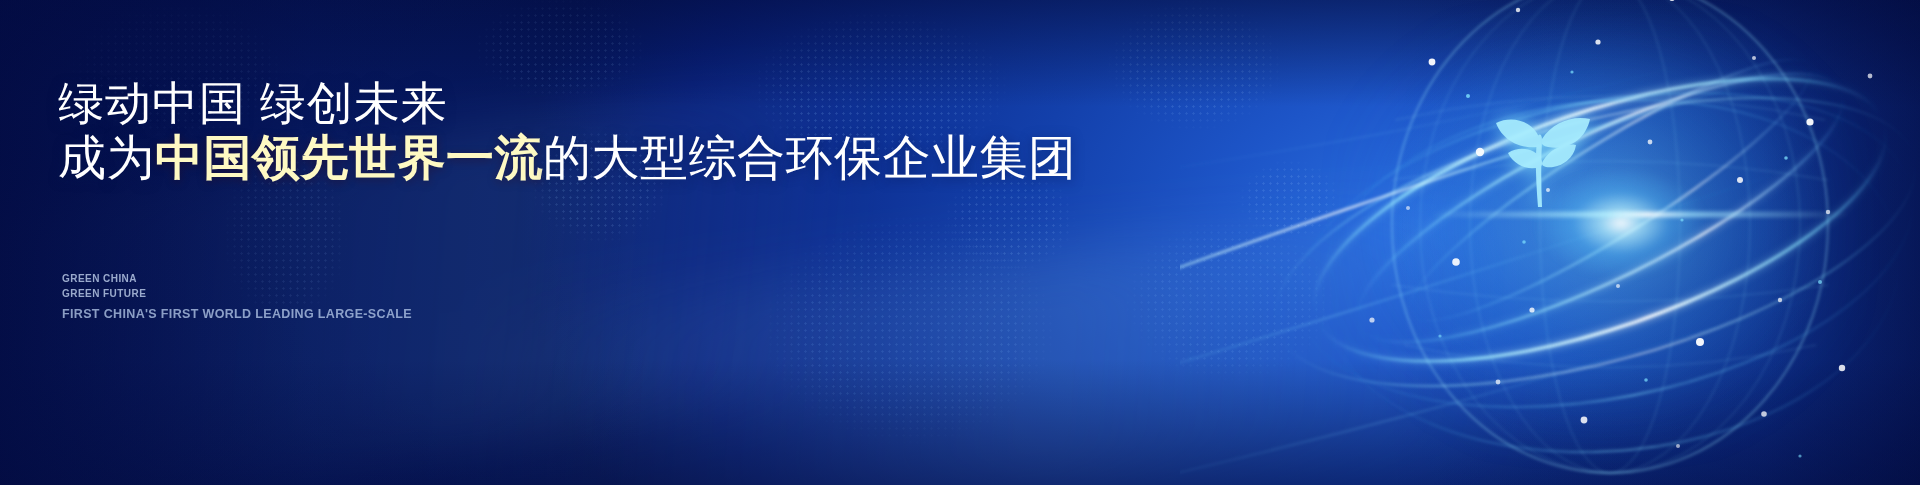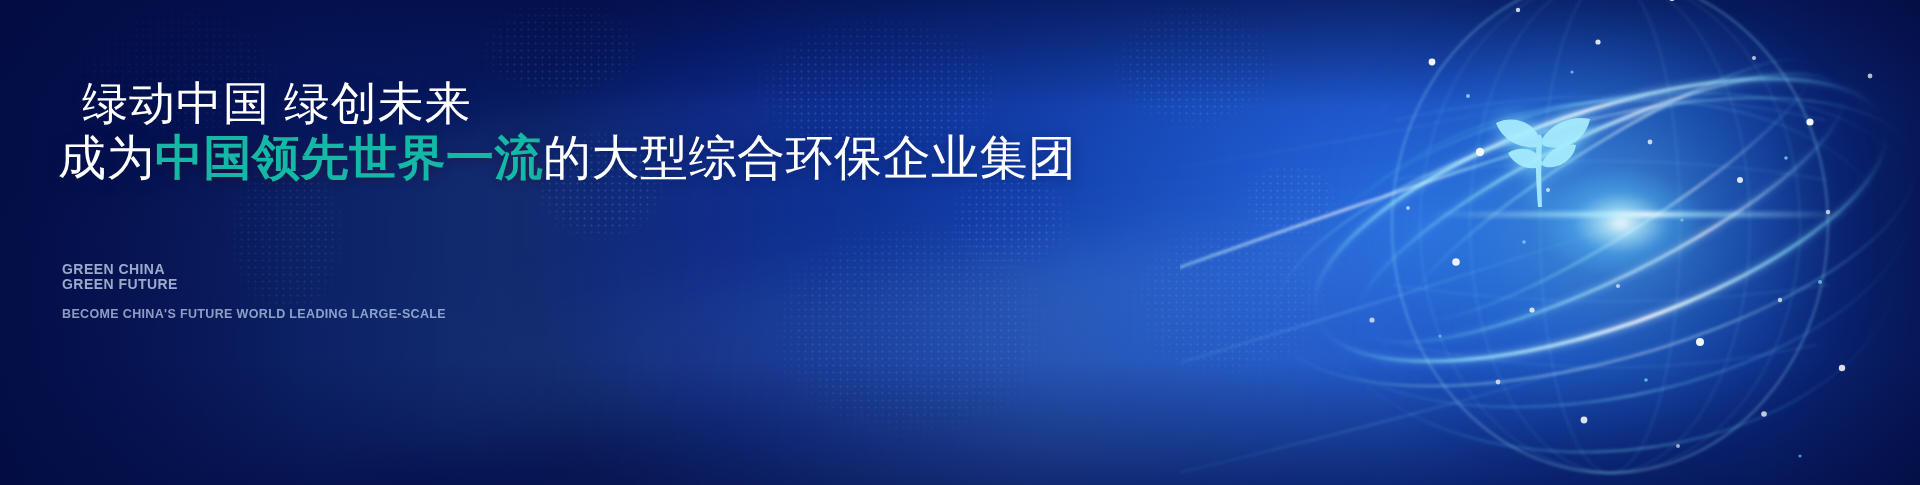--- a/index.html
+++ b/index.html
@@ -90,32 +90,32 @@
 
   .particles,.rings{position:absolute;inset:0;}
 
   
   .content{position:absolute;left:58px;top:0;width:1000px;height:485px;}
 
   .headline1{
     position:absolute;left:0;top:80px;
     font-size:46px;line-height:1;color:#ffffff;letter-spacing:1px;
     font-family:"Liberation Sans","DejaVu Sans",sans-serif;font-weight:400;
-    white-space:nowrap;text-shadow:0 2px 12px rgba(0,20,80,.55);margin-left:24px;
+    white-space:nowrap;text-shadow:0 2px 12px rgba(0,20,80,.55);
   }
   .headline2{
     position:absolute;left:0;top:134px;
     font-size:48px;line-height:1;letter-spacing:.5px;color:#ffffff;font-weight:400;
     white-space:nowrap;text-shadow:0 2px 12px rgba(0,20,80,.55);
   }
-  .headline2 .hl{color:#14b8a6;font-weight:700;text-shadow:0 2px 10px rgba(60,0,0,.35);}
+  .headline2 .hl{color:#fef9c3;font-weight:700;text-shadow:0 2px 10px rgba(60,0,0,.35);}
 
   .sub-en{
-    position:absolute;left:4px;top:262px;
-    font-size:14px;line-height:14.5px;font-weight:700;letter-spacing:.45px;
+    position:absolute;left:4px;top:272px;
+    font-size:10px;line-height:14.5px;font-weight:700;letter-spacing:.45px;
     color:rgba(196,213,240,0.78);
   }
   .tagline-en{
     position:absolute;left:4px;top:307px;
     font-size:12.5px;line-height:14.5px;font-weight:700;letter-spacing:.35px;
     color:rgba(186,206,238,0.74);
   }
   .sub-en div, .tagline-en div{white-space:nowrap;}
 </style>
 </head>
@@ -276,17 +276,17 @@
     <div class="headline2">
       <span>成为</span><span class="hl">中国领先世界一流</span><span>的大型综合环保企业集团</span>
     </div>
 
     <div class="sub-en">
       <div>GREEN CHINA</div>
       <div>GREEN FUTURE</div>
     </div>
 
     <div class="tagline-en">
-      <div>BECOME CHINA'S FUTURE WORLD LEADING LARGE-SCALE</div>
+      <div>FIRST CHINA'S FIRST WORLD LEADING LARGE-SCALE</div>
     </div>
 
   </div>
 </div>
 
 </body></html>

